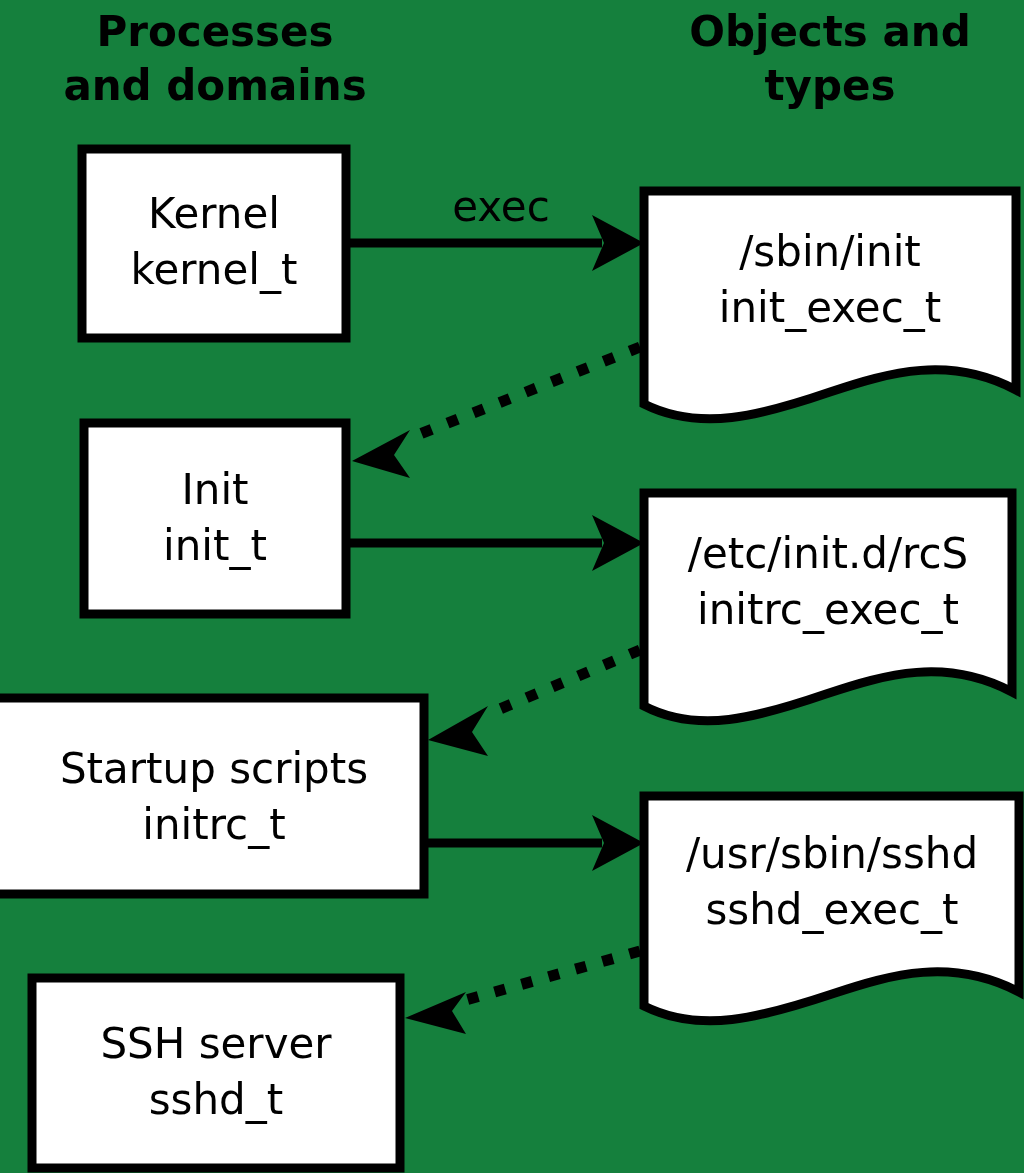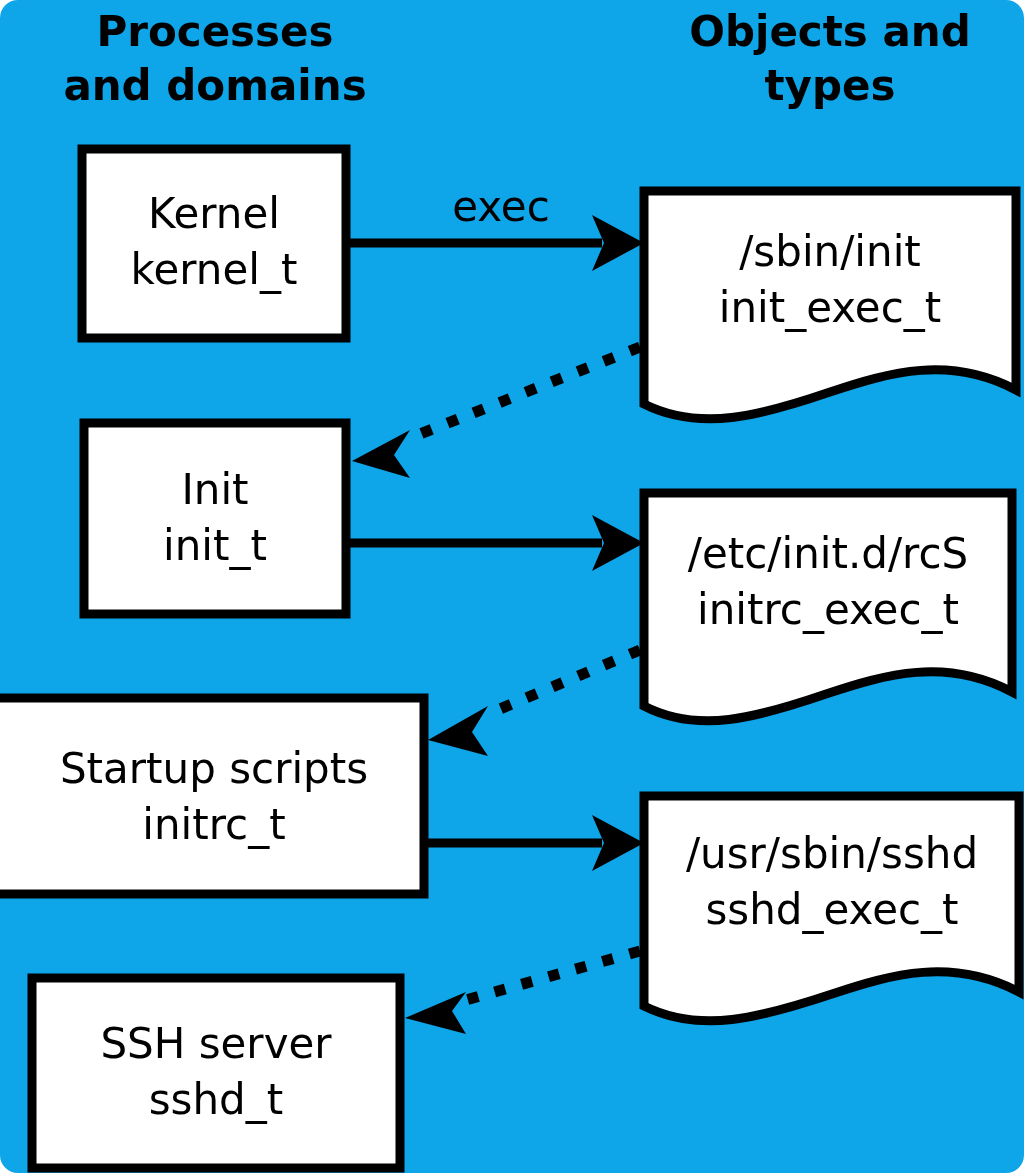--- a/index.html
+++ b/index.html
@@ -10,22 +10,21 @@
   body {
     width: 1024px;
     height: 1173px;
     overflow: hidden;
     font-family: "DejaVu Sans", sans-serif;
   }
   #diagram-root {
     position: relative;
     width: 1024px;
     height: 1173px;
-    background: #0ea5e9;
-    border-radius: 18px;
+    background: #15803d;
   }
   svg.diagram {
     display: block;
     width: 1024px;
     height: 1173px;
   }
   .col-header {
     font-family: "DejaVu Sans", sans-serif;
     font-weight: bold;
     font-size: 42px;

